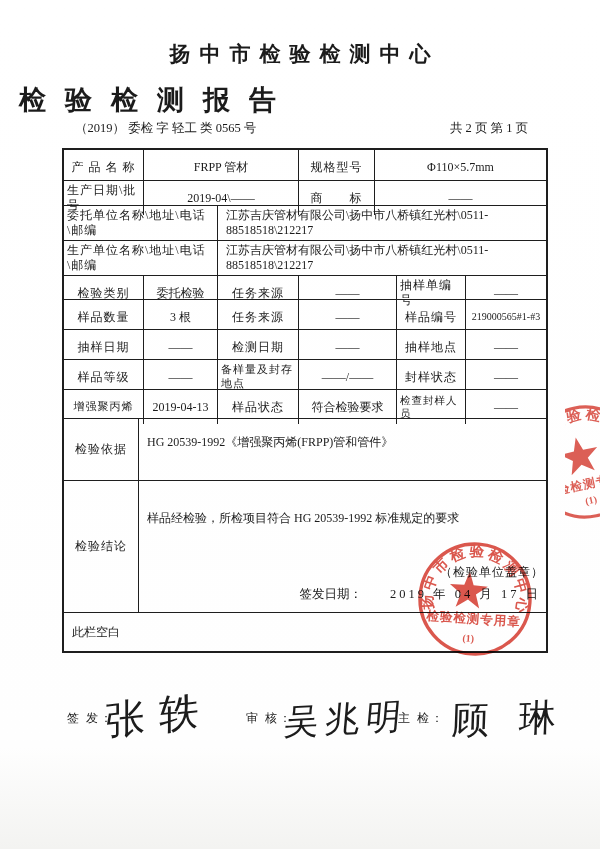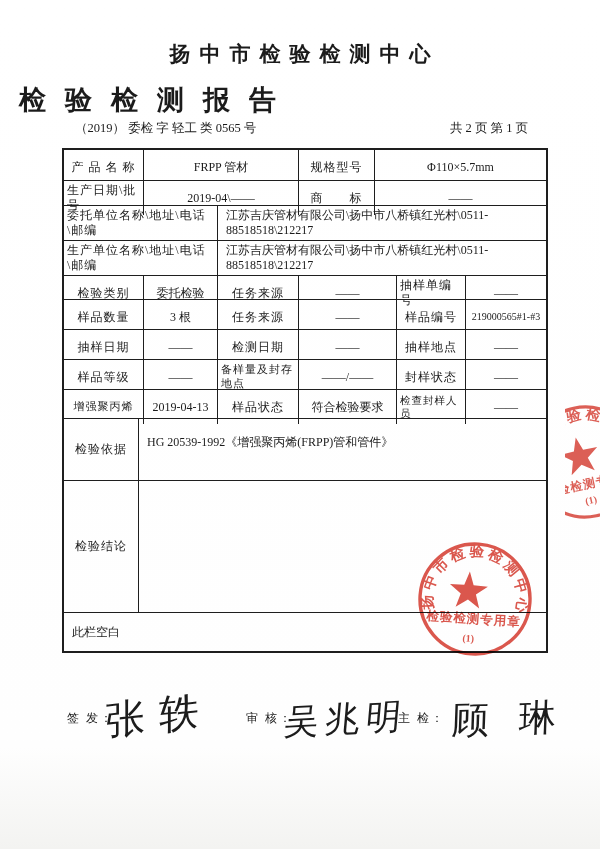--- a/index.html
+++ b/index.html
@@ -125,20 +125,27 @@
       <div class="cell wC4">符合检验要求</div>
       <div class="cell lab wC5" style="font-size:10.5px">检查封样人员</div>
       <div class="cell wC6 last">——</div>
     </div>
     <div class="row" style="height:62px">
       <div class="cell lab wD1">检验依据</div>
       <div class="cell wD2 last left basis-cell">HG 20539-1992《增强聚丙烯(FRPP)管和管件》</div>
     </div>
     <div class="row" style="height:132px">
       <div class="cell lab wD1">检验结论</div>
+      <div class="cell wD2 last concl-cell">
+        <div class="concl-text">样品经检验，所检项目符合 HG 20539-1992 标准规定的要求</div>
+        <div class="seal-note">（检验单位盖章）</div>
+        <div class="issue-line">
+          <span>签发日期：</span><span class="gap"></span><span class="date">2019 年 04 月 17 日</span>
+        </div>
+      </div>
     </div>
     <div class="row rlast" style="height:38px">
       <div class="cell wD2 last left">此栏空白</div>
     </div>
   </div>
 
   <svg class="stamp-main" width="124" height="124" viewBox="0 0 124 124">
     <defs>
         <path id="arcMain" d="M21.6,76.7 A43,43 0 1 1 102.4,76.7" fill="none"></path>
       </defs>

